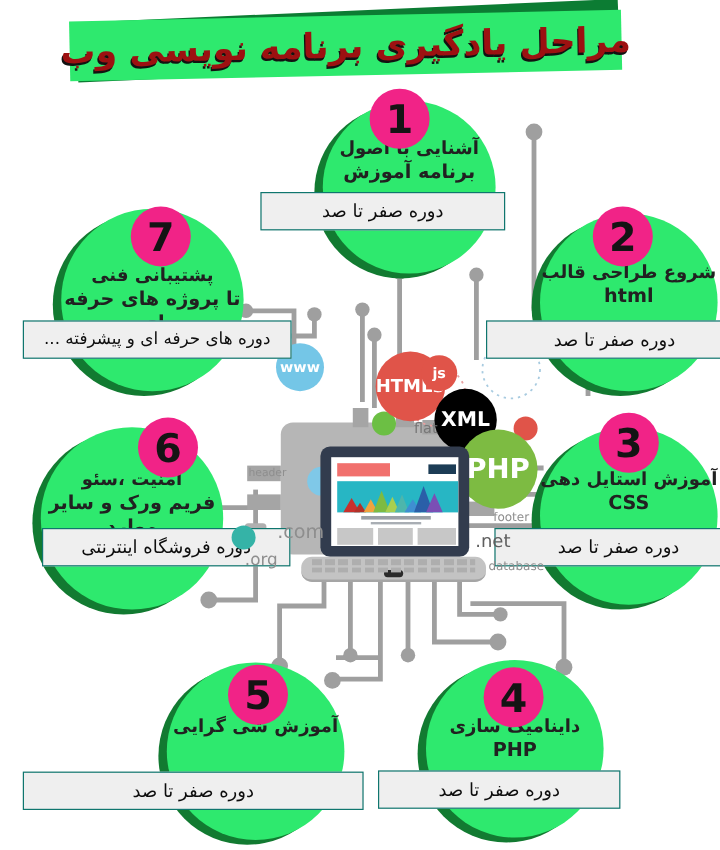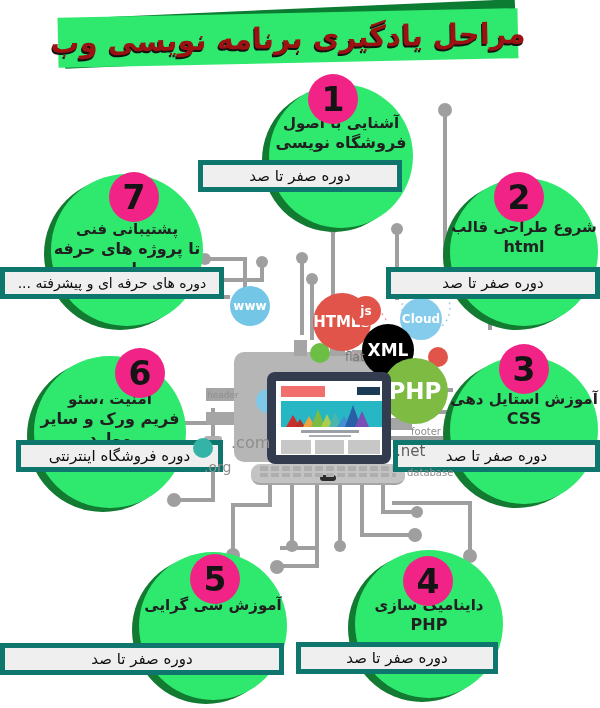--- a/index.html
+++ b/index.html
@@ -72,22 +72,22 @@
   .bd4{left:403px;top:556px;} .bd5{left:190px;top:554px;} .bd6{left:115px;top:348px;} .bd7{left:109px;top:172px;}
 
   
   .ctext{position:absolute;width:160px;text-align:center;direction:rtl;color:#212121;z-index:3;line-height:1.25;}
   .ctext .l1{font-size:15px;font-weight:bold;}
   .ctext .l2{font-size:16px;font-weight:bold;}
   .ct1{left:261px;top:114px;} .ct2{left:444px;top:218px;} .ct3{left:444px;top:390px;}
   .ct4{left:349px;top:596px;} .ct5{left:133px;top:596px;} .ct6{left:25px;top:390px;width:170px;} .ct7{left:42px;top:220px;width:170px;}
 
   
-  .cbox{position:absolute;height:32px;background:#efefef;border:5px solid #0f766e;z-index:3;
-    display:flex;align-items:center;justify-content:center;direction:rtl;font-size:15px;color:#0d0d0d;box-sizing:border-box;}
+  .cbox{position:absolute;height:32px;background:#efefef;border:1px solid #0f766e;z-index:3;
+    display:flex;align-items:center;justify-content:center;direction:rtl;font-size:15px;color:#0d0d0d;box-sizing:border-box;margin-left:19px;}
   .cb1{left:198px;top:160px;width:204px;}
   .cb2{left:386px;top:267px;width:214px;}
   .cb3{left:393px;top:440px;width:207px;}
   .cb4{left:296px;top:642px;width:202px;}
   .cb5{left:0;top:643px;width:284px;}
   .cb6{left:16px;top:440px;width:207px;}
   .cb7{left:0;top:267px;width:224px;font-size:14px;}
 
   
   .teal-dot{position:absolute;left:193px;top:438px;width:20px;height:20px;border-radius:50%;background:#35b3a7;z-index:5;}
@@ -159,21 +159,20 @@
     <circle cx="426" cy="308" r="24" fill="none" stroke="#a8cbe0" stroke-width="1.5" stroke-dasharray="2,4"></circle>
 
     <circle cx="320" cy="353" r="10" fill="#6cbf44"></circle>
     <circle cx="438" cy="357" r="10" fill="#e05449"></circle>
     <circle cx="268" cy="401" r="12" fill="#7fc8e8"></circle>
   </svg>
 
   <div class="bubble b-www">www</div>
   <div class="bubble b-html5">HTML5</div>
   <div class="bubble b-js">js</div>
-  <div class="bubble b-cloud">Cloud</div>
   <div class="bubble b-xml">XML</div>
   <div class="bubble b-php">PHP</div>
 
   <div class="laptop">
     <div class="lp-screen">
       <div class="lp-inner">
         <div class="lp-redbar"></div>
         <div class="lp-navybar"></div>
         <div class="lp-hero">
           <svg width="101" height="26" viewBox="0 0 101 26">
@@ -218,21 +217,21 @@
   <div class="gcircle gc1"></div>
   <div class="gcircle gc2"></div>
   <div class="gcircle gc3"></div>
   <div class="gcircle gc4"></div>
   <div class="gcircle gc5"></div>
   <div class="gcircle gc6"></div>
   <div class="gcircle gc7"></div>
 
   <div class="ctext ct1">
     <div class="l1">آشنایی با اصول</div>
-      <div class="l2">فروشگاه نویسی</div>
+      <div class="l2">برنامه آموزش</div>
   </div>
   <div class="ctext ct2">
     <div class="l1">شروع طراحی قالب</div>
       <div class="l2">html</div>
   </div>
   <div class="ctext ct3">
     <div class="l1">آموزش استایل دهی</div>
       <div class="l2">CSS</div>
   </div>
   <div class="ctext ct4">

